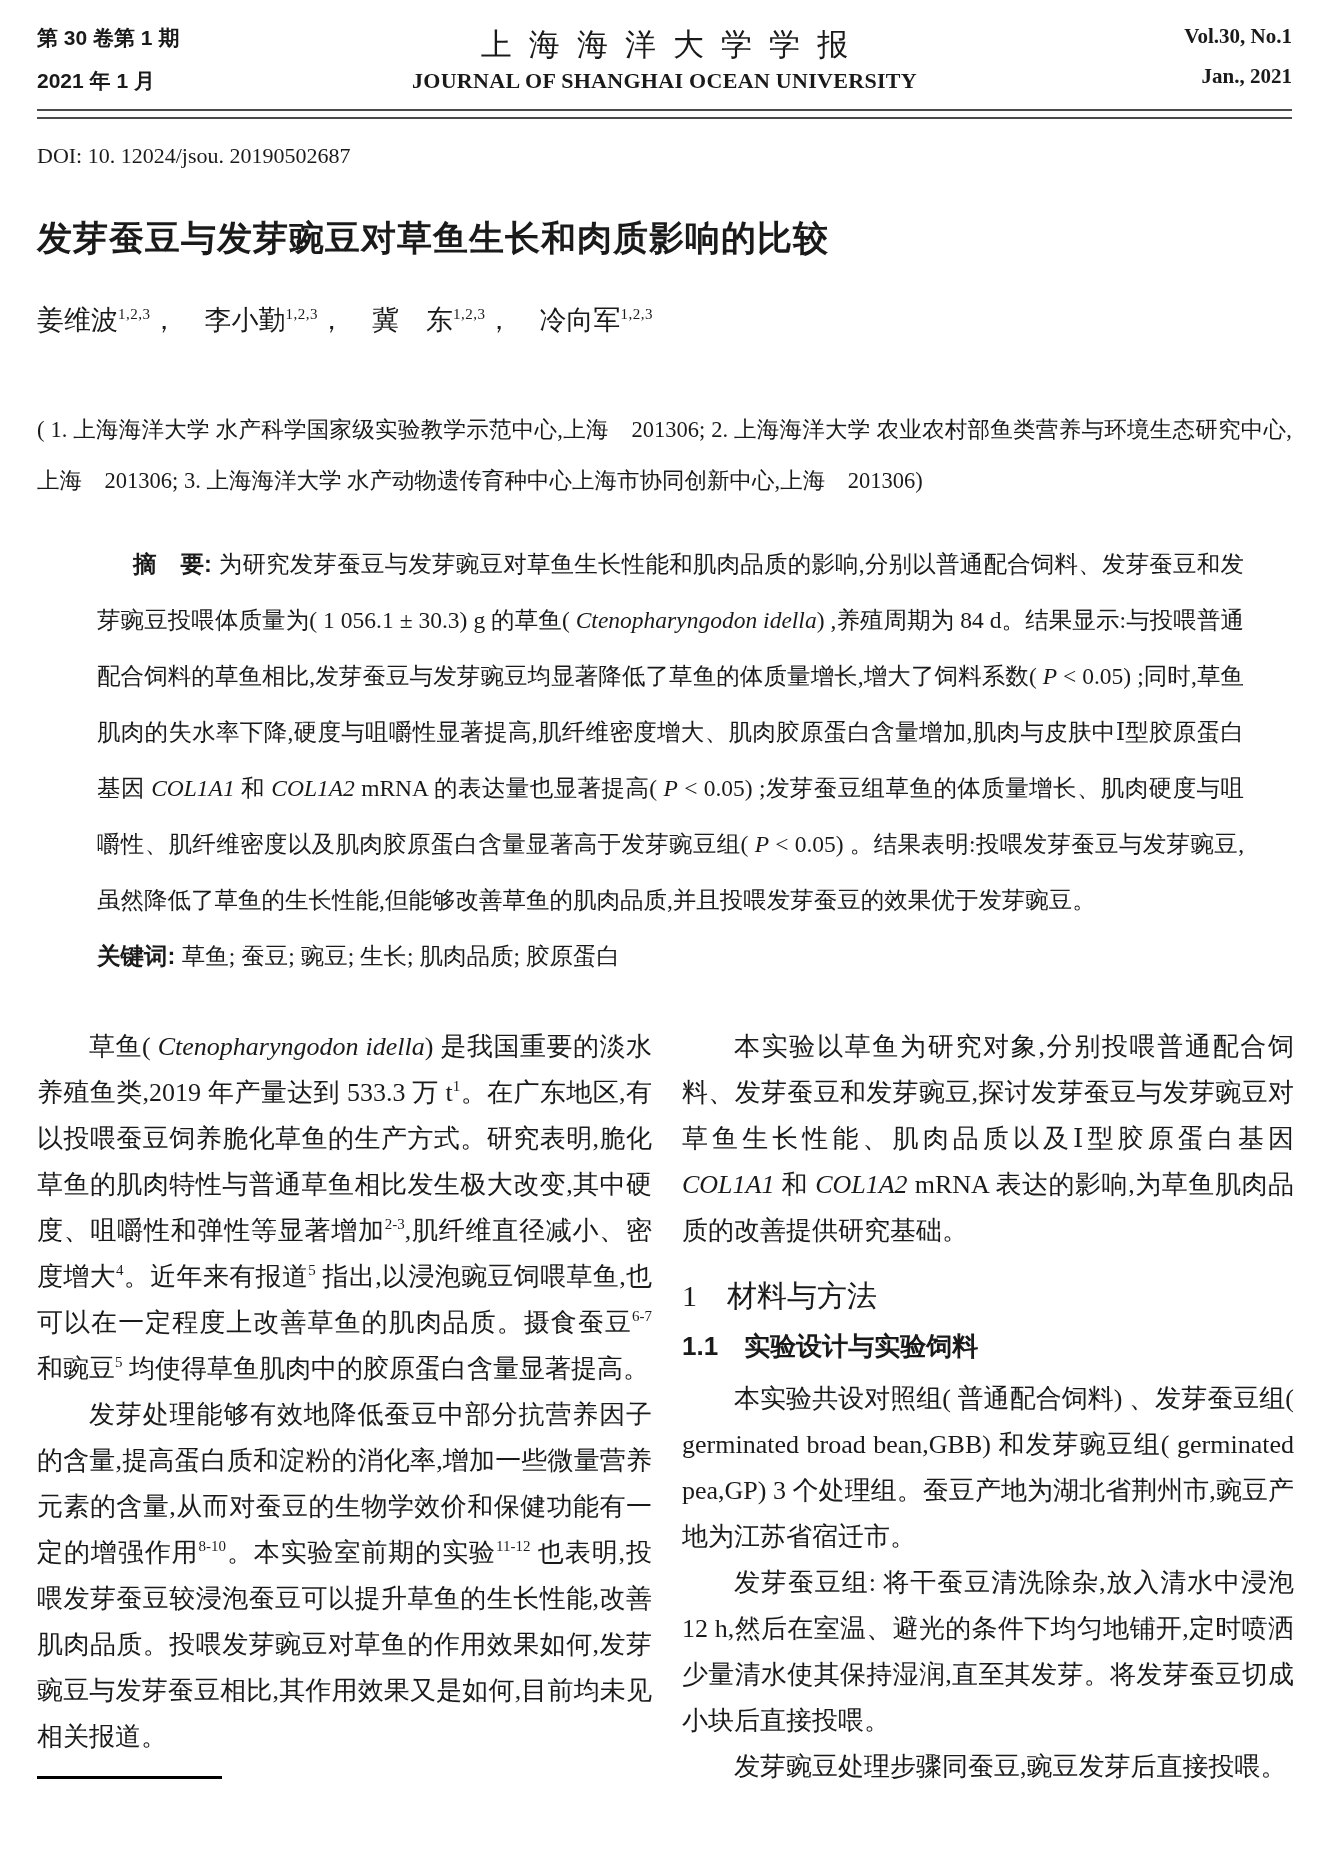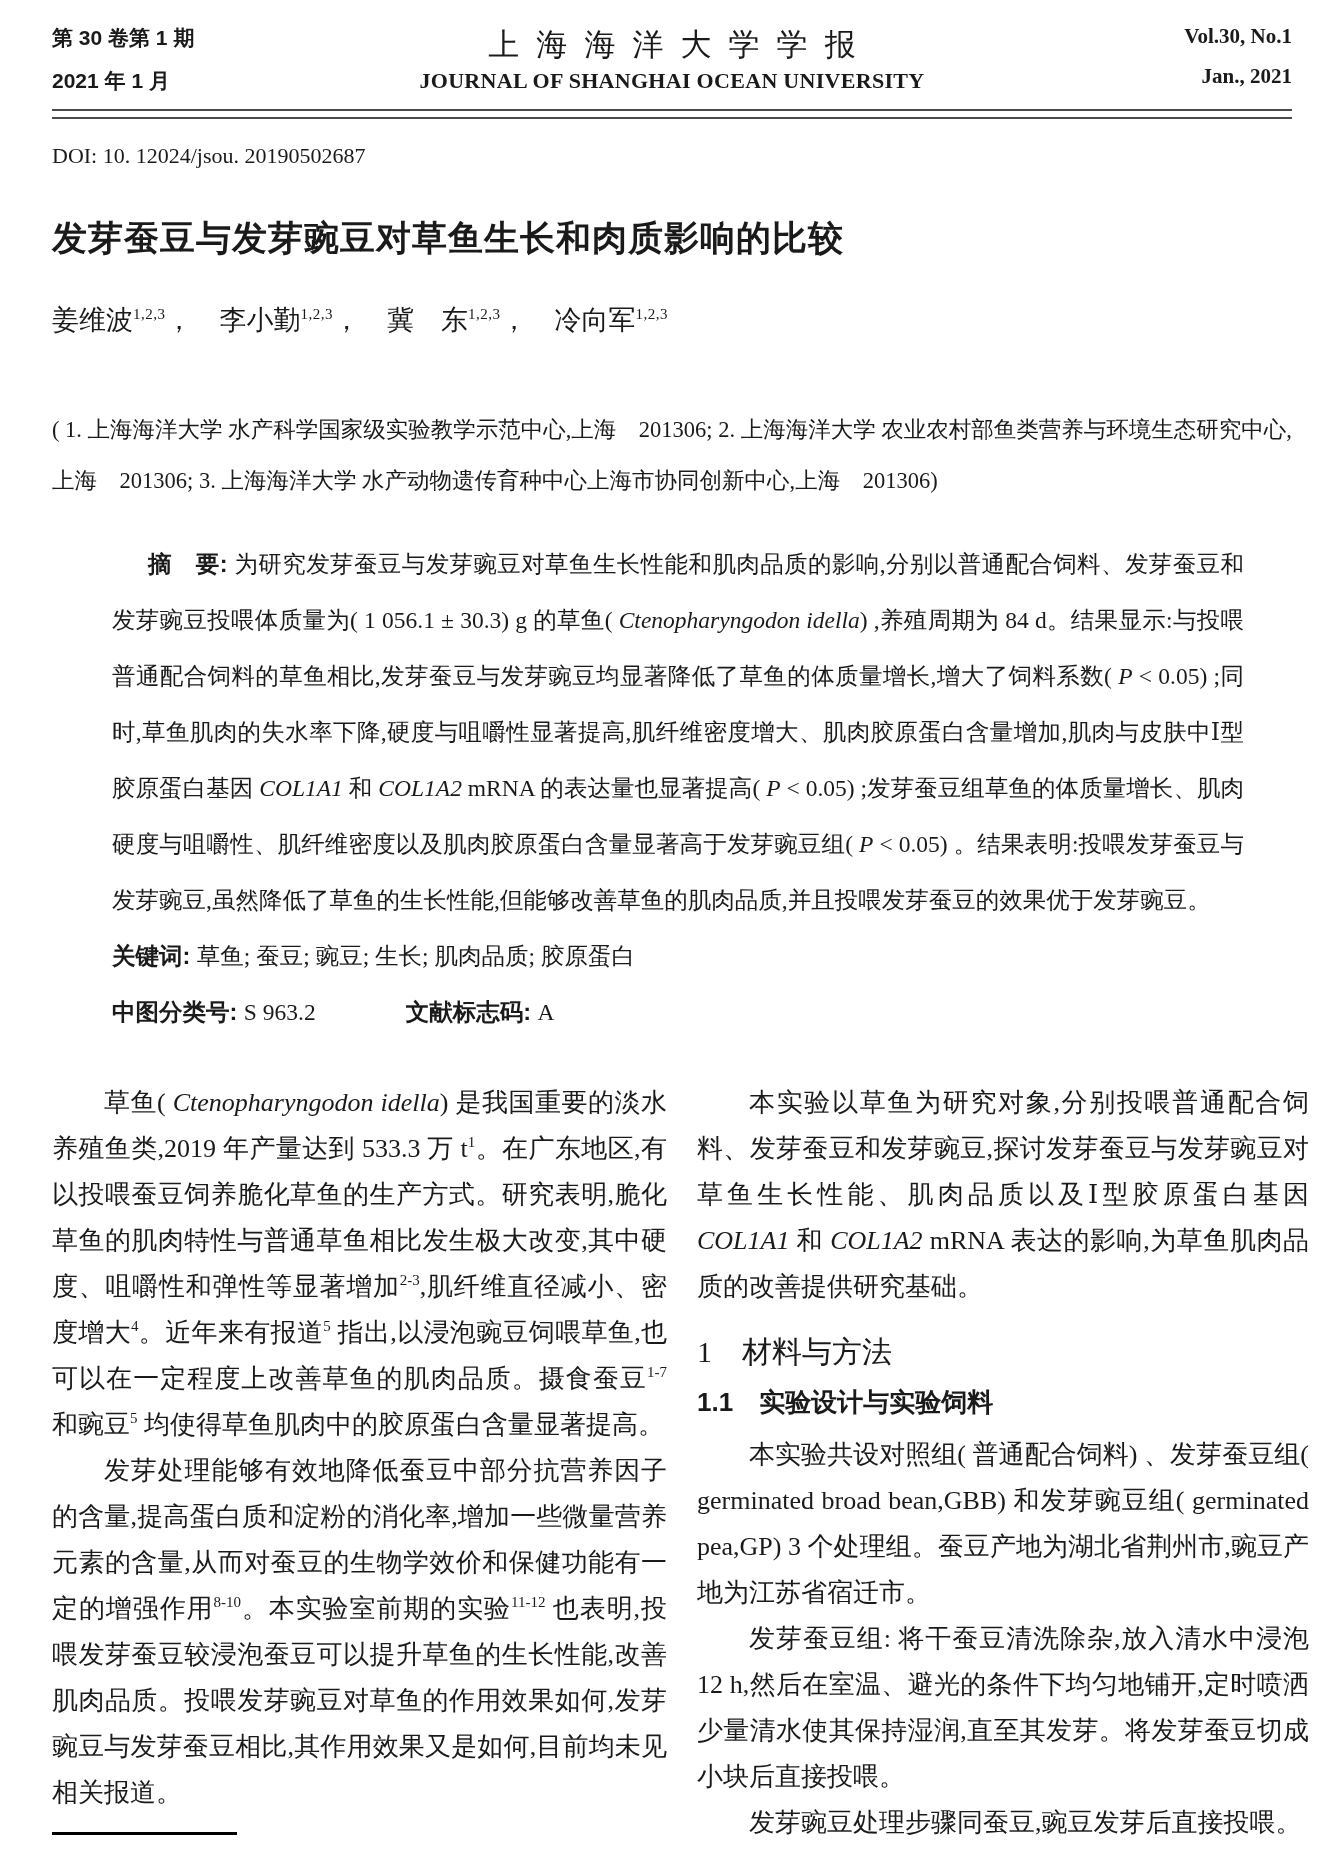--- a/index.html
+++ b/index.html
@@ -3,21 +3,21 @@
 <meta charset="utf-8">
 <style>
   html,body{margin:0;padding:0;background:#e8e8e8;}
   .page{
     position:relative;
     width:1327px;height:1876px;
     margin:0 auto;
     background:#ffffff;
     color:#1a1a1a;
     box-sizing:border-box;
-    padding:24px 35px 0 52px;
+    padding:24px 35px 0 37px;
     overflow:hidden;
     font-family:"Liberation Serif","DejaVu Serif",serif;
   }
   
   .hdr{display:grid;grid-template-columns:240px 1fr 240px;align-items:start;}
   .hdr-left{font-family:"Liberation Sans","DejaVu Sans",sans-serif;font-weight:bold;font-size:21px;}
   .hdr-left .l2{margin-top:15px;}
   .hdr-center{text-align:center;}
   .jt-cn{font-size:31px;letter-spacing:0.55em;padding-left:0.55em;font-weight:500;}
   .jt-en{margin-top:2px;font-size:22px;font-weight:bold;letter-spacing:0.3px;}
@@ -82,26 +82,25 @@
 
   <div class="authors">
     <span><span>姜维波</span><sup>1,2,3</sup></span><span>，　</span><span><span>李小勤</span><sup>1,2,3</sup></span><span>，　</span><span><span>冀　东</span><sup>1,2,3</sup></span><span>，　</span><span><span>冷向军</span><sup>1,2,3</sup></span>
   </div>
 
   <div class="affil">( 1. 上海海洋大学 水产科学国家级实验教学示范中心,上海　201306; 2. 上海海洋大学 农业农村部鱼类营养与环境生态研究中心,上海　201306; 3. 上海海洋大学 水产动物遗传育种中心上海市协同创新中心,上海　201306)</div>
 
   <div class="abstract">
     <p class="abs-text"><span class="blabel">摘　要: </span><span>为研究发芽蚕豆与发芽豌豆对草鱼生长性能和肌肉品质的影响,分别以普通配合饲料、发芽蚕豆和发芽豌豆投喂体质量为( 1 056.1 ± 30.3) g 的草鱼( <i>Ctenopharyngodon idella</i>) ,养殖周期为 84 d。结果显示:与投喂普通配合饲料的草鱼相比,发芽蚕豆与发芽豌豆均显著降低了草鱼的体质量增长,增大了饲料系数( <i>P</i> &lt; 0.05) ;同时,草鱼肌肉的失水率下降,硬度与咀嚼性显著提高,肌纤维密度增大、肌肉胶原蛋白含量增加,肌肉与皮肤中Ⅰ型胶原蛋白基因 <i>COL1A1</i> 和 <i>COL1A2</i> mRNA 的表达量也显著提高( <i>P</i> &lt; 0.05) ;发芽蚕豆组草鱼的体质量增长、肌肉硬度与咀嚼性、肌纤维密度以及肌肉胶原蛋白含量显著高于发芽豌豆组( <i>P</i> &lt; 0.05) 。结果表明:投喂发芽蚕豆与发芽豌豆,虽然降低了草鱼的生长性能,但能够改善草鱼的肌肉品质,并且投喂发芽蚕豆的效果优于发芽豌豆。</span></p>
     <p><span class="blabel">关键词: </span><span>草鱼; 蚕豆; 豌豆; 生长; 肌肉品质; 胶原蛋白</span></p>
-    <p><span class="blabel">中图分类号: </span><span>S 963.2</span><span class="clc-gap"></span><span class="blabel">文献标志码: </span><span>A</span></p>
   </div>
 
   <div class="columns">
     <div class="col col-left">
-      <p>草鱼( <i>Ctenopharyngodon idella</i>) 是我国重要的淡水养殖鱼类,2019 年产量达到 533.3 万 t<sup>1</sup>。在广东地区,有以投喂蚕豆饲养脆化草鱼的生产方式。研究表明,脆化草鱼的肌肉特性与普通草鱼相比发生极大改变,其中硬度、咀嚼性和弹性等显著增加<sup>2-3</sup>,肌纤维直径减小、密度增大<sup>4</sup>。近年来有报道<sup>5</sup> 指出,以浸泡豌豆饲喂草鱼,也可以在一定程度上改善草鱼的肌肉品质。摄食蚕豆<sup>1-7</sup> 和豌豆<sup>5</sup> 均使得草鱼肌肉中的胶原蛋白含量显著提高。</p>
+      <p>草鱼( <i>Ctenopharyngodon idella</i>) 是我国重要的淡水养殖鱼类,2019 年产量达到 533.3 万 t<sup>1</sup>。在广东地区,有以投喂蚕豆饲养脆化草鱼的生产方式。研究表明,脆化草鱼的肌肉特性与普通草鱼相比发生极大改变,其中硬度、咀嚼性和弹性等显著增加<sup>2-3</sup>,肌纤维直径减小、密度增大<sup>4</sup>。近年来有报道<sup>5</sup> 指出,以浸泡豌豆饲喂草鱼,也可以在一定程度上改善草鱼的肌肉品质。摄食蚕豆<sup>6-7</sup> 和豌豆<sup>5</sup> 均使得草鱼肌肉中的胶原蛋白含量显著提高。</p>
       <p>发芽处理能够有效地降低蚕豆中部分抗营养因子的含量,提高蛋白质和淀粉的消化率,增加一些微量营养元素的含量,从而对蚕豆的生物学效价和保健功能有一定的增强作用<sup>8-10</sup>。本实验室前期的实验<sup>11-12</sup> 也表明,投喂发芽蚕豆较浸泡蚕豆可以提升草鱼的生长性能,改善肌肉品质。投喂发芽豌豆对草鱼的作用效果如何,发芽豌豆与发芽蚕豆相比,其作用效果又是如何,目前均未见相关报道。</p>
       <div class="footnote-rule"></div>
     </div>
     <div class="col col-right">
       <p>本实验以草鱼为研究对象,分别投喂普通配合饲料、发芽蚕豆和发芽豌豆,探讨发芽蚕豆与发芽豌豆对草鱼生长性能、肌肉品质以及Ⅰ型胶原蛋白基因 <i>COL1A1</i> 和 <i>COL1A2</i> mRNA 表达的影响,为草鱼肌肉品质的改善提供研究基础。</p>
       <h2 class="sec">1　材料与方法</h2>
       <h3 class="subsec">1.1　实验设计与实验饲料</h3>
       <p>本实验共设对照组( 普通配合饲料) 、发芽蚕豆组( germinated broad bean,GBB) 和发芽豌豆组( germinated pea,GP) 3 个处理组。蚕豆产地为湖北省荆州市,豌豆产地为江苏省宿迁市。</p>
       <p>发芽蚕豆组: 将干蚕豆清洗除杂,放入清水中浸泡 12 h,然后在室温、避光的条件下均匀地铺开,定时喷洒少量清水使其保持湿润,直至其发芽。将发芽蚕豆切成小块后直接投喂。</p>
       <p>发芽豌豆处理步骤同蚕豆,豌豆发芽后直接投喂。</p>

